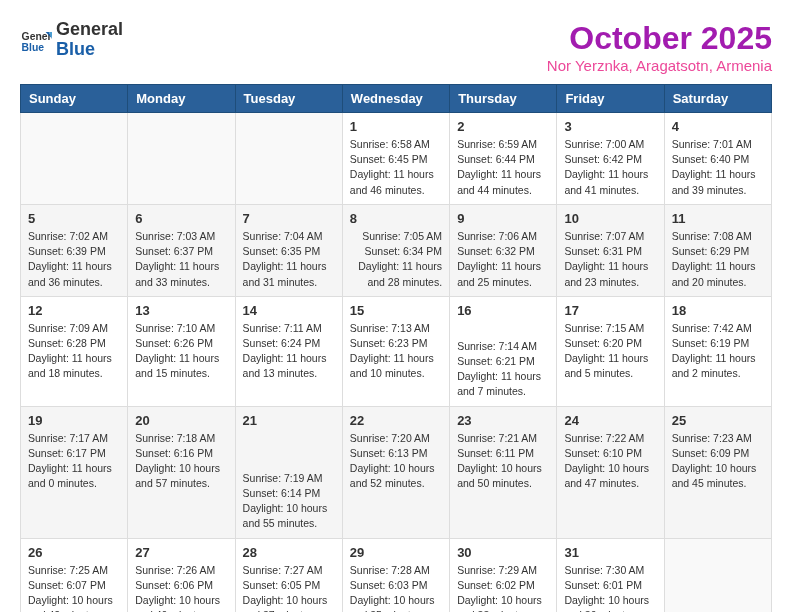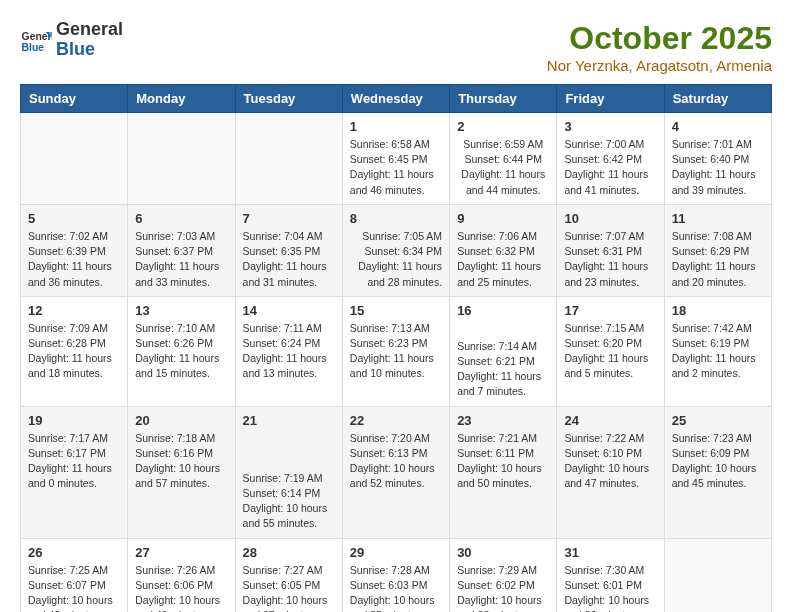--- a/index.html
+++ b/index.html
@@ -31,25 +31,25 @@
     .logo-icon {
       width: 32px;
       height: 32px;
     }
     .title-block {
       text-align: right;
     }
     .month-title {
       font-size: 32px;
       font-weight: bold;
-      color: #4d7c0f;
+      color: #a21caf;
     }
     .location-title {
       font-size: 15px;
-      color: #a16207;
+      color: #ec4899;
     }
     .calendar {
       width: 100%;
       border-collapse: collapse;
       border: 1px solid #15803d;
     }
     .calendar th {
       background: #2a6099;
       color: #fff;
       font-size: 13px;
@@ -131,21 +131,21 @@
         <td class="empty-cell"></td>
         <td>
           <span class="day-number">1</span>
           <div class="cell-info" style="white-space: pre-line;">Sunrise: 6:58 AM
 Sunset: 6:45 PM
 Daylight: 11 hours
 and 46 minutes.</div>
         </td>
         <td>
           <span class="day-number">2</span>
-          <div class="cell-info" style="white-space: pre-line; text-align: center;">Sunrise: 6:59 AM
+          <div class="cell-info" style="white-space: pre-line;">Sunrise: 6:59 AM
 Sunset: 6:44 PM
 Daylight: 11 hours
 and 44 minutes.</div>
         </td>
         <td>
           <span class="day-number">3</span>
           <div class="cell-info" style="white-space: pre-line;">Sunrise: 7:00 AM
 Sunset: 6:42 PM
 Daylight: 11 hours
 and 41 minutes.</div>

